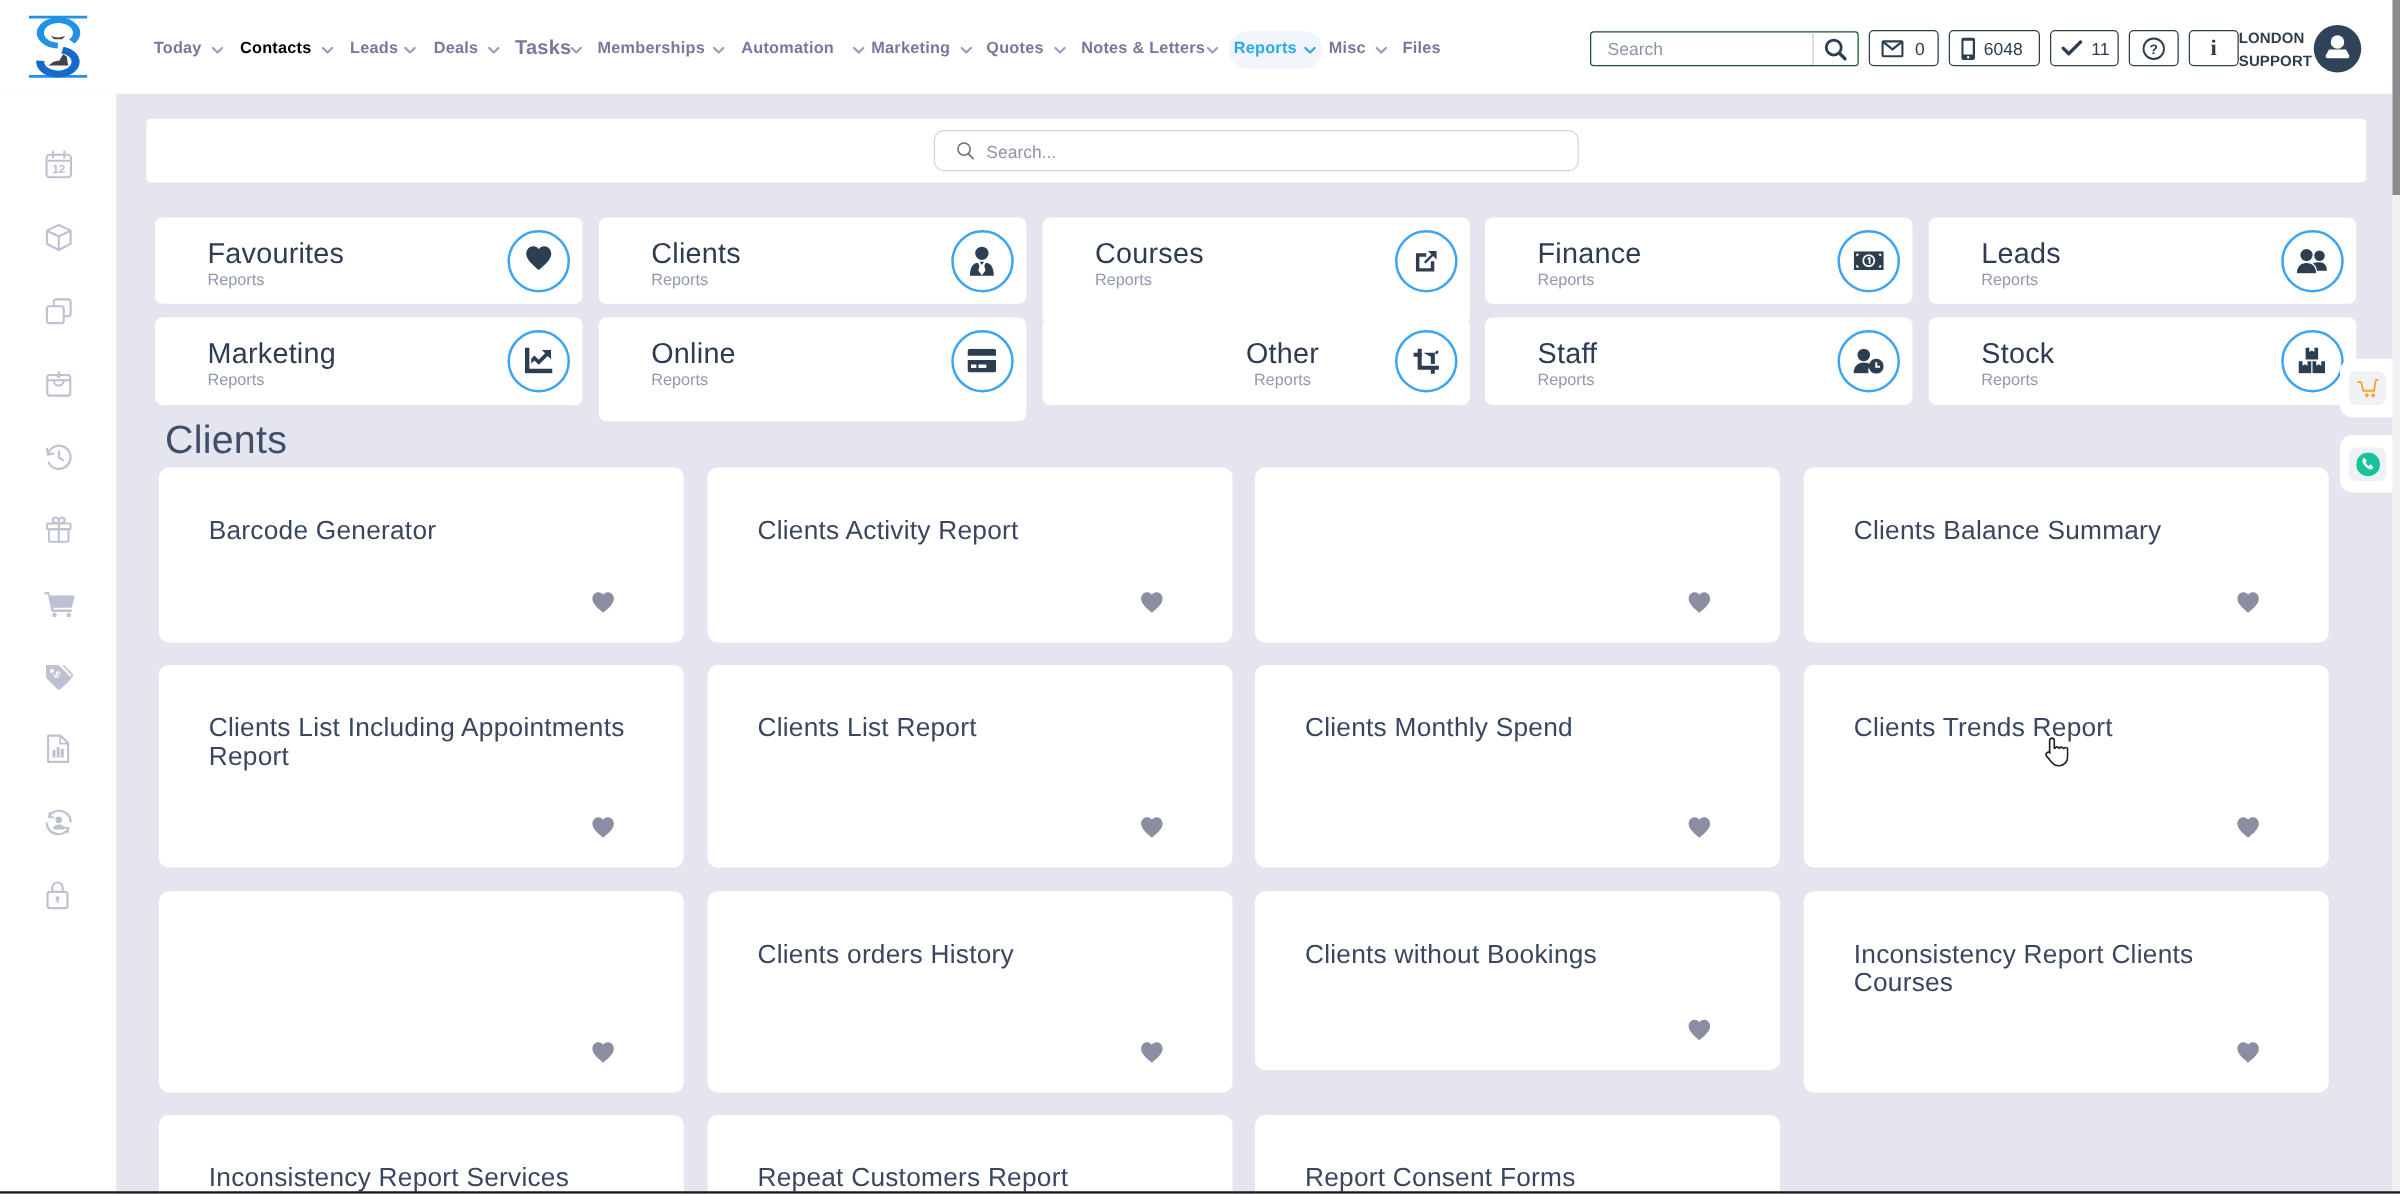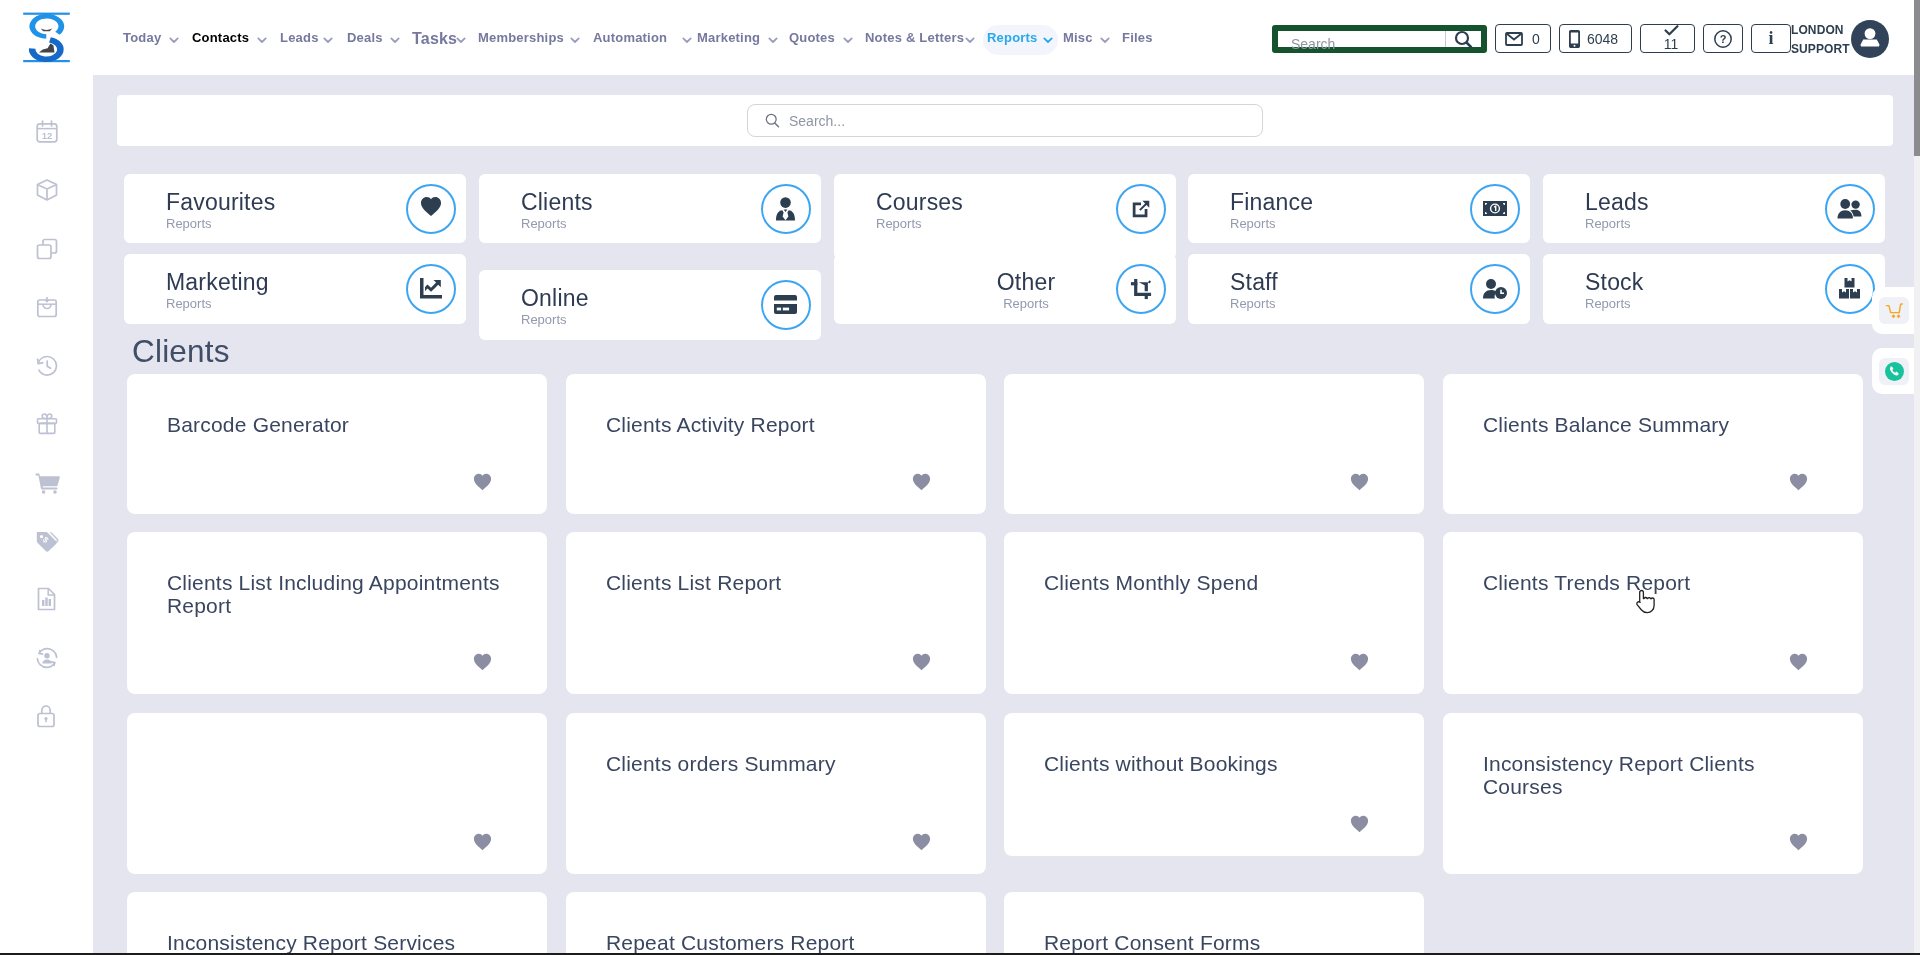--- a/index.html
+++ b/index.html
@@ -3,21 +3,21 @@
 <meta charset="utf-8">
 <style>
 * { margin:0; padding:0; box-sizing:border-box; }
 html,body { width:1920px; height:955px; overflow:hidden; }
 body { font-family:"Liberation Sans", sans-serif; background:#e4e5ef; position:relative; }
 
 #hdr { position:absolute; left:0; top:0; width:1920px; height:75px; background:#fff; z-index:5; }
 #logo { position:absolute; left:23px; top:12px; }
 #nav { position:absolute; left:0; top:0; width:1920px; height:75px; }
 
-#hsearch { position:absolute; left:1272px; top:25px; width:215px; height:28px; border:6px solid #14532d; border-radius:3px; background:#fff; display:flex; }
+#hsearch { position:absolute; left:1272px; top:25px; width:215px; height:28px; border:1px solid #14532d; border-radius:3px; background:#fff; display:flex; }
 #hsearch .ph { flex:1; font-size:14px; color:#8f95a3; padding:5px 0 0 13px; }
 #hsearch .sbtn { width:36px; border-left:1px solid #c9c9d2; display:flex; align-items:center; justify-content:center; }
 
 .statbtn { position:absolute; top:24px; height:29px; border:1.5px solid #2c3e50; border-radius:4px; display:flex; align-items:center; color:#2c3e50; font-size:14px; background:#fff; }
 .statbtn svg { display:block; }
 #who { position:absolute; left:1791px; top:21px; font-size:12px; font-weight:bold; color:#2c3e50; line-height:19px; letter-spacing:0.1px; }
 #avatar { position:absolute; left:1851px; top:19.5px; width:38px; height:38px; border-radius:50%; background:#304358; }
 
 #sb { position:absolute; left:0; top:75px; width:93px; height:880px; background:#fff; z-index:4; }
 .sbi { position:absolute; left:35px; width:25px; height:24px; }
@@ -125,21 +125,21 @@
       </svg>
       <span style="margin-left:9px">0</span>
     </div>
   <div class="statbtn" style="left:1559px;width:73px;">
       <svg style="margin-left:9px" width="11" height="18" viewBox="0 0 11 18">
         <path d="M1.8 0 L9.2 0 C10.2 0 11 0.8 11 1.8 L11 16.2 C11 17.2 10.2 18 9.2 18 L1.8 18 C0.8 18 0 17.2 0 16.2 L0 1.8 C0 0.8 0.8 0 1.8 0 Z M1.8 2.6 L1.8 13.6 L9.2 13.6 L9.2 2.6 Z" fill="#2c3e50" fill-rule="evenodd"></path>
         <circle cx="5.5" cy="15.7" r="1" fill="#fff"></circle>
       </svg>
       <span style="margin-left:7px">6048</span>
     </div>
-  <div class="statbtn" style="left:1640px;width:55px;flex-direction:column;">
+  <div class="statbtn" style="left:1640px;width:55px;">
       <svg style="margin-left:8px" width="17" height="13" viewBox="0 0 17 13">
         <path d="M1.5 6.5 L6 11 L15.5 1.5" fill="none" stroke="#2c3e50" stroke-width="2.6" stroke-linecap="round" stroke-linejoin="round"></path>
       </svg>
       <span style="margin-left:7px">11</span>
     </div>
   <div class="statbtn" style="left:1703px;width:40px;justify-content:center;">
       <svg width="20" height="20" viewBox="0 0 20 20">
         <circle cx="10" cy="10" r="8.2" fill="none" stroke="#2c3e50" stroke-width="1.5"></circle>
         <text x="10" y="14" text-anchor="middle" font-size="11" font-weight="bold" fill="#2c3e50" font-family="Liberation Sans">?</text>
       </svg>
@@ -309,21 +309,21 @@
 <div class="cat" style="left:124px;top:254px;height:70px;">
     <div class="t">Marketing</div>
     <div class="s">Reports</div>
     <div class="circ">
       <svg width="23" height="21" viewBox="0 0 23 21">
         <path d="M1 0 L4.5 0 L4.5 17 L23 17 L23 20.5 L1 20.5 Z" fill="#2c3e50"></path>
         <path d="M14.5 2 L21.8 2 L21.8 9.3 L19.2 6.7 L15.5 10.4 L12 13.8 L8.5 10.4 L6 12.9 L6 8.9 L8.5 6.4 L12 9.8 L17.1 4.6 Z" fill="#2c3e50"></path>
       </svg>
     </div>
   </div>
-<div class="cat" style="left:479px;top:254px;height:70px;margin-top:16px;">
+<div class="cat" style="left:479px;top:254px;height:83px;">
     <div class="t">Online</div>
     <div class="s">Reports</div>
     <div class="circ">
       <svg width="23" height="19" viewBox="0 0 23 19">
         <path d="M0 2 C0 0.9 0.9 0 2 0 L21 0 C22.1 0 23 0.9 23 2 L23 5.5 L0 5.5 Z" fill="#2c3e50"></path>
         <path d="M0 9 L23 9 L23 17 C23 18.1 22.1 19 21 19 L2 19 C0.9 19 0 18.1 0 17 Z" fill="#2c3e50"></path>
         <rect x="2.8" y="12.6" width="4.3" height="2.8" fill="#fff"></rect>
         <rect x="8.8" y="12.6" width="6.3" height="2.8" fill="#fff"></rect>
       </svg>
     </div>
@@ -412,21 +412,21 @@
     <svg class="heart" width="21" height="18" viewBox="0 0 24 22">
       <path d="M12 21 C8 17.5 1.5 12.6 1.5 7.3 C1.5 3.6 4.3 1 7.5 1 C9.4 1 11 1.9 12 3.4 C13 1.9 14.6 1 16.5 1 C19.7 1 22.5 3.6 22.5 7.3 C22.5 12.6 16 17.5 12 21 Z" fill="#8b8da2"></path>
     </svg>
   </div>
 <div class="rep" style="left:127px;top:713px;height:161px;">
     <svg class="heart" width="21" height="18" viewBox="0 0 24 22">
       <path d="M12 21 C8 17.5 1.5 12.6 1.5 7.3 C1.5 3.6 4.3 1 7.5 1 C9.4 1 11 1.9 12 3.4 C13 1.9 14.6 1 16.5 1 C19.7 1 22.5 3.6 22.5 7.3 C22.5 12.6 16 17.5 12 21 Z" fill="#8b8da2"></path>
     </svg>
   </div>
 <div class="rep" style="left:566px;top:713px;height:161px;">
-    <div class="t">Clients orders Summary</div>
+    <div class="t">Clients orders History</div>
     <svg class="heart" width="21" height="18" viewBox="0 0 24 22">
       <path d="M12 21 C8 17.5 1.5 12.6 1.5 7.3 C1.5 3.6 4.3 1 7.5 1 C9.4 1 11 1.9 12 3.4 C13 1.9 14.6 1 16.5 1 C19.7 1 22.5 3.6 22.5 7.3 C22.5 12.6 16 17.5 12 21 Z" fill="#8b8da2"></path>
     </svg>
   </div>
 <div class="rep" style="left:1004px;top:713px;height:143px;">
     <div class="t">Clients without Bookings</div>
     <svg class="heart" width="21" height="18" viewBox="0 0 24 22">
       <path d="M12 21 C8 17.5 1.5 12.6 1.5 7.3 C1.5 3.6 4.3 1 7.5 1 C9.4 1 11 1.9 12 3.4 C13 1.9 14.6 1 16.5 1 C19.7 1 22.5 3.6 22.5 7.3 C22.5 12.6 16 17.5 12 21 Z" fill="#8b8da2"></path>
     </svg>
   </div>

